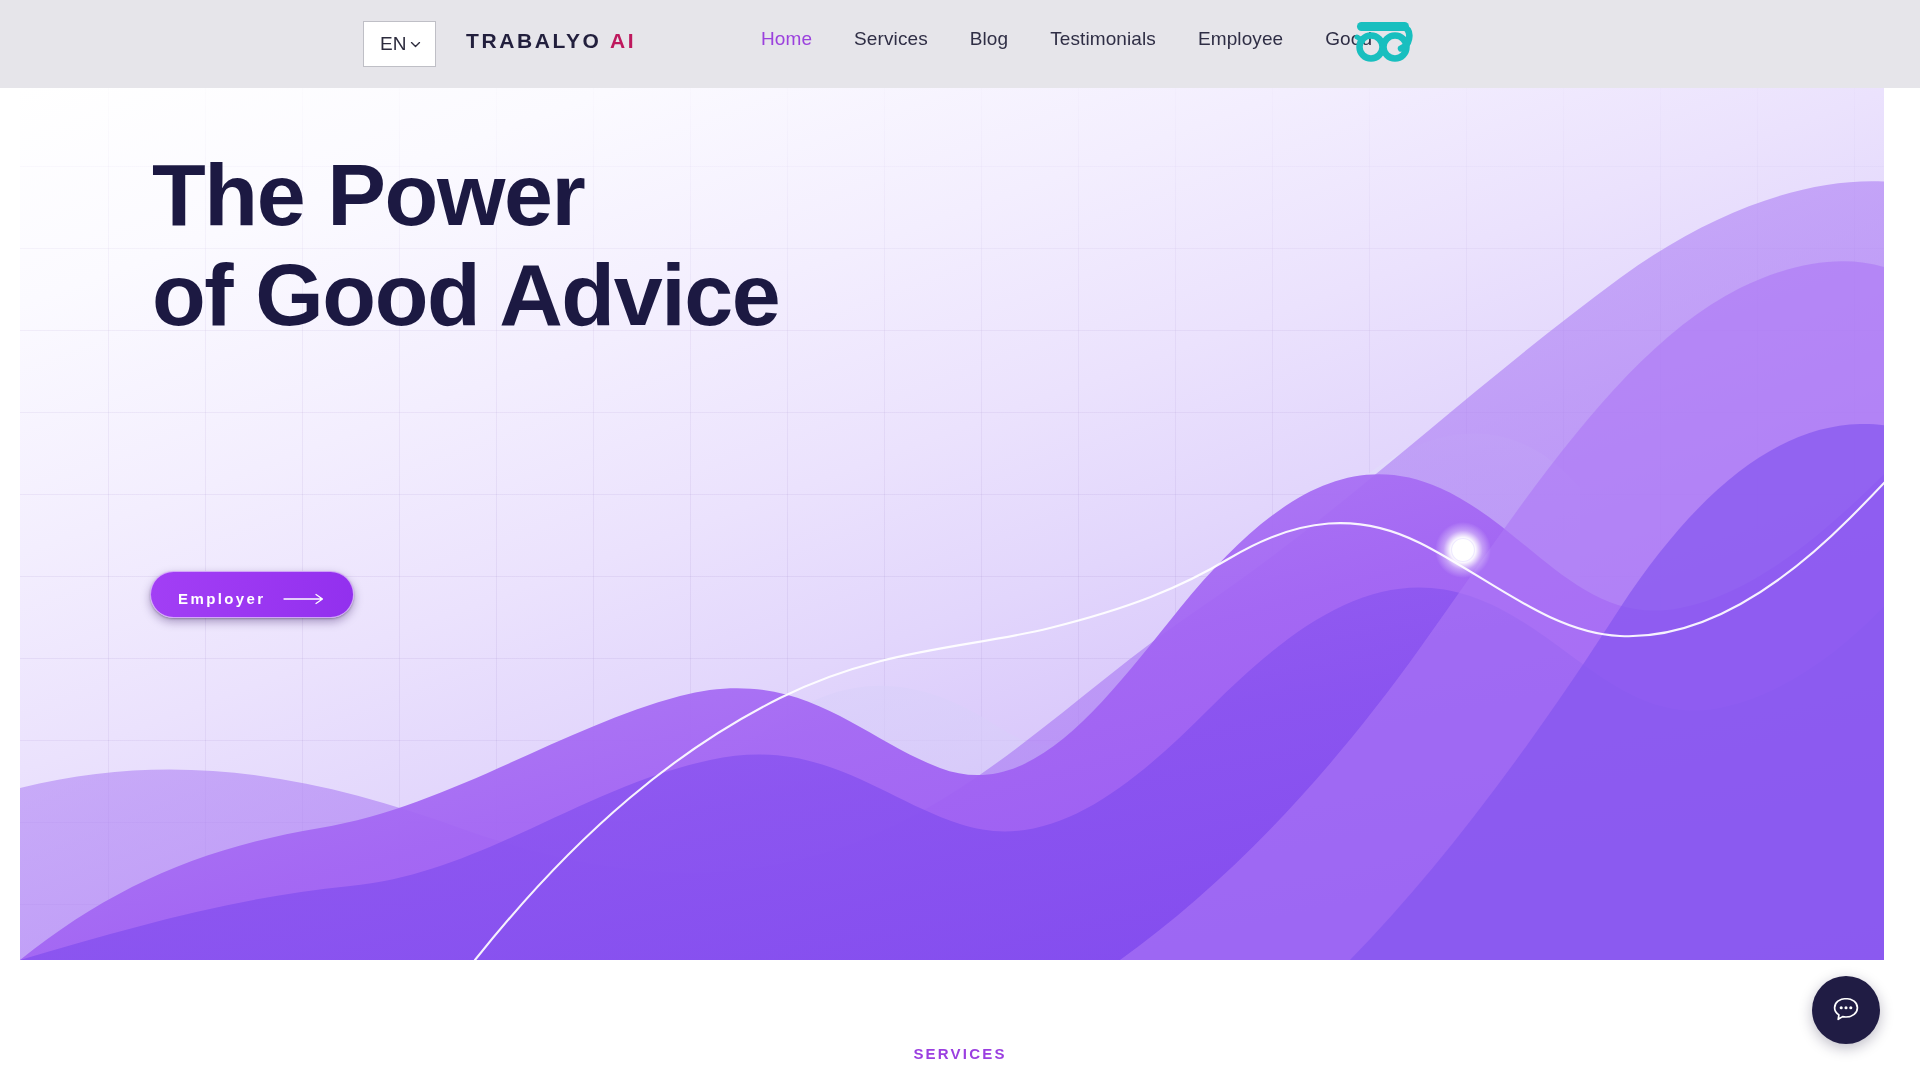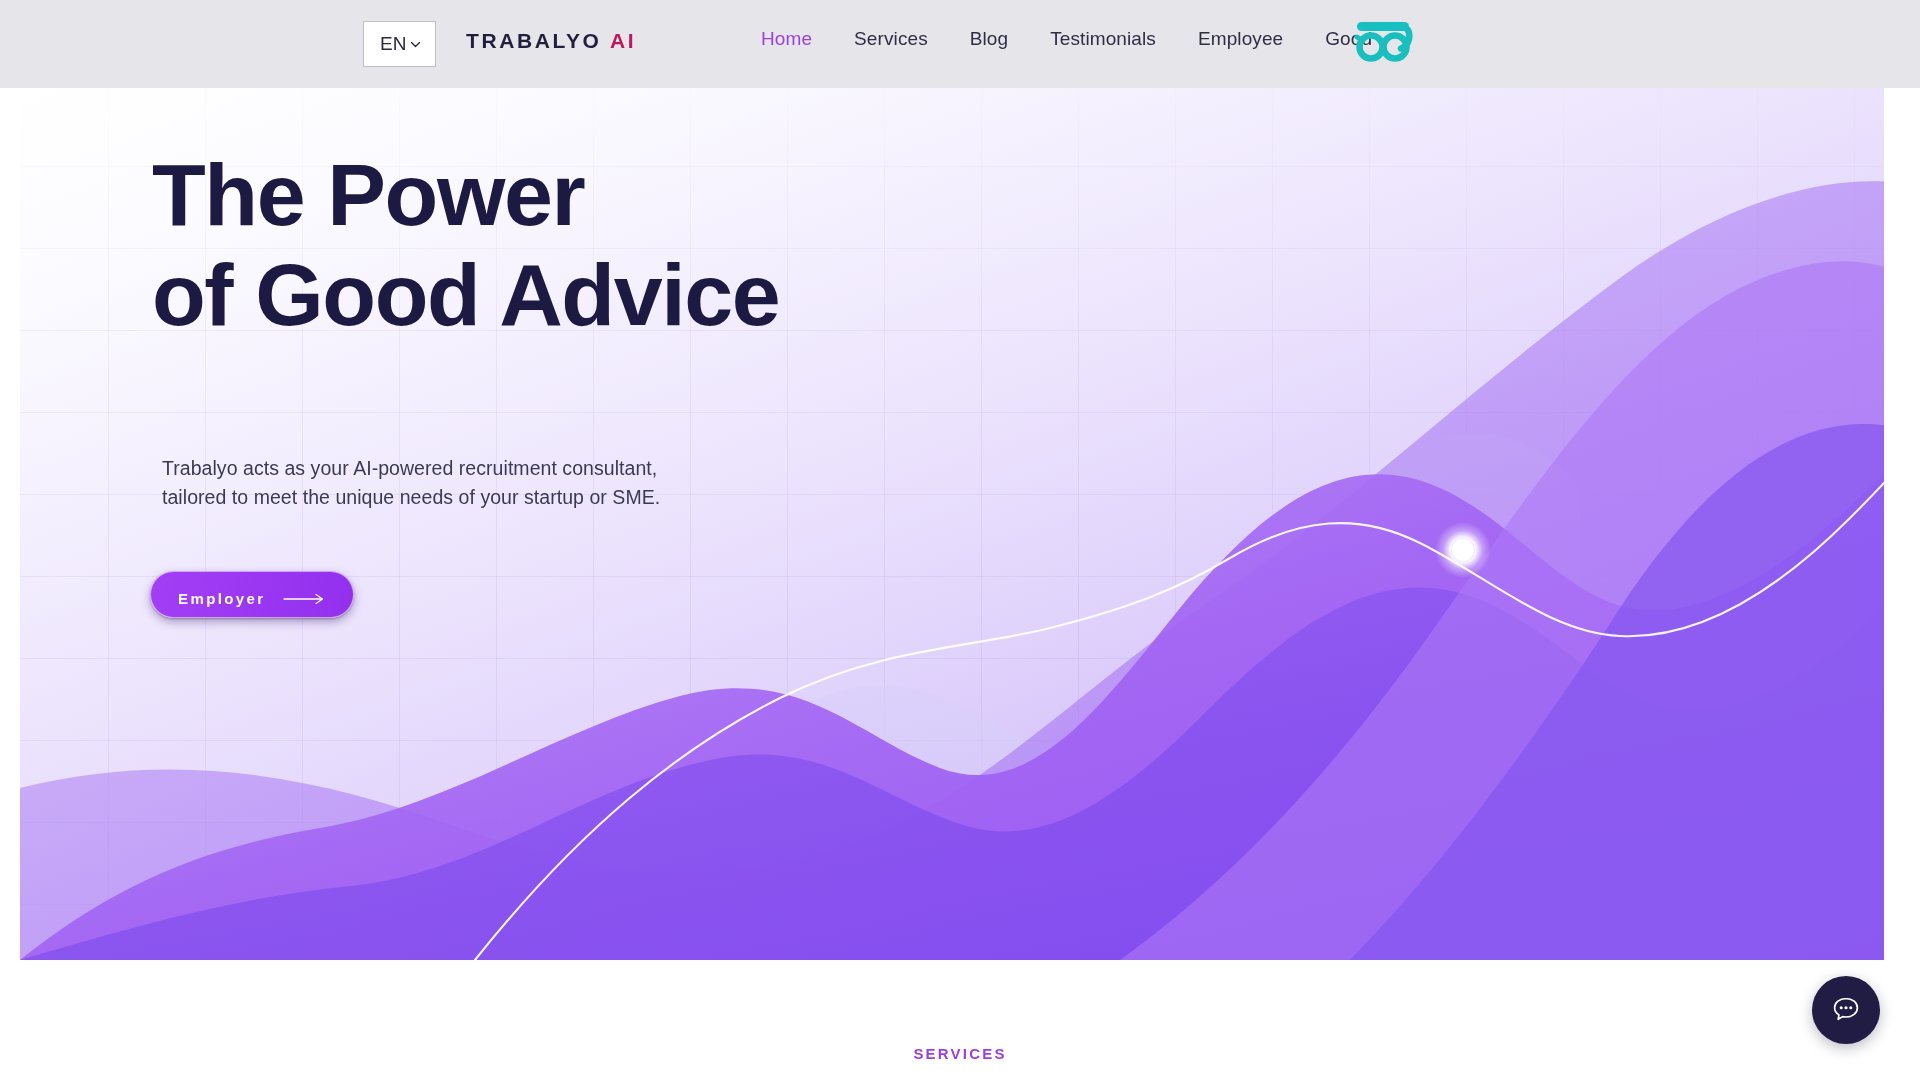--- a/index.html
+++ b/index.html
@@ -286,22 +286,20 @@
              C1470,490 1530,545 1600,548 C1680,552 1760,500 1830,430
              C1875,385 1905,350 1920,330" fill="none" stroke="#ffffff" stroke-width="2.1" stroke-opacity="0.92" stroke-linecap="round"></path>
 
     <circle cx="1443" cy="462" r="28" fill="url(#dotGlow)"></circle>
     <circle cx="1443" cy="462" r="11.5" fill="#ffffff" stroke="#efeaff" stroke-width="1.2"></circle>
   </svg>
 
   <div class="hero-content">
     <h1 class="headline">The Power
 of Good Advice</h1>
-    <p class="subhead">Trabalyo acts as your AI-powered recruitment consultant,
-tailored to meet the unique needs of your startup or SME.</p>
 
     <div class="cta-row">
       <div class="btn btn-employer">
         <span>Employer</span>
         <span class="arrow">
           <svg width="44" height="12" viewBox="0 0 44 12">
             <path d="M1 6 H39 M33 1.5 L39.5 6 L33 10.5" fill="none" stroke="#ffffff" stroke-width="1.3" stroke-linecap="round" stroke-linejoin="round"></path>
           </svg>
         </span>
       </div>

